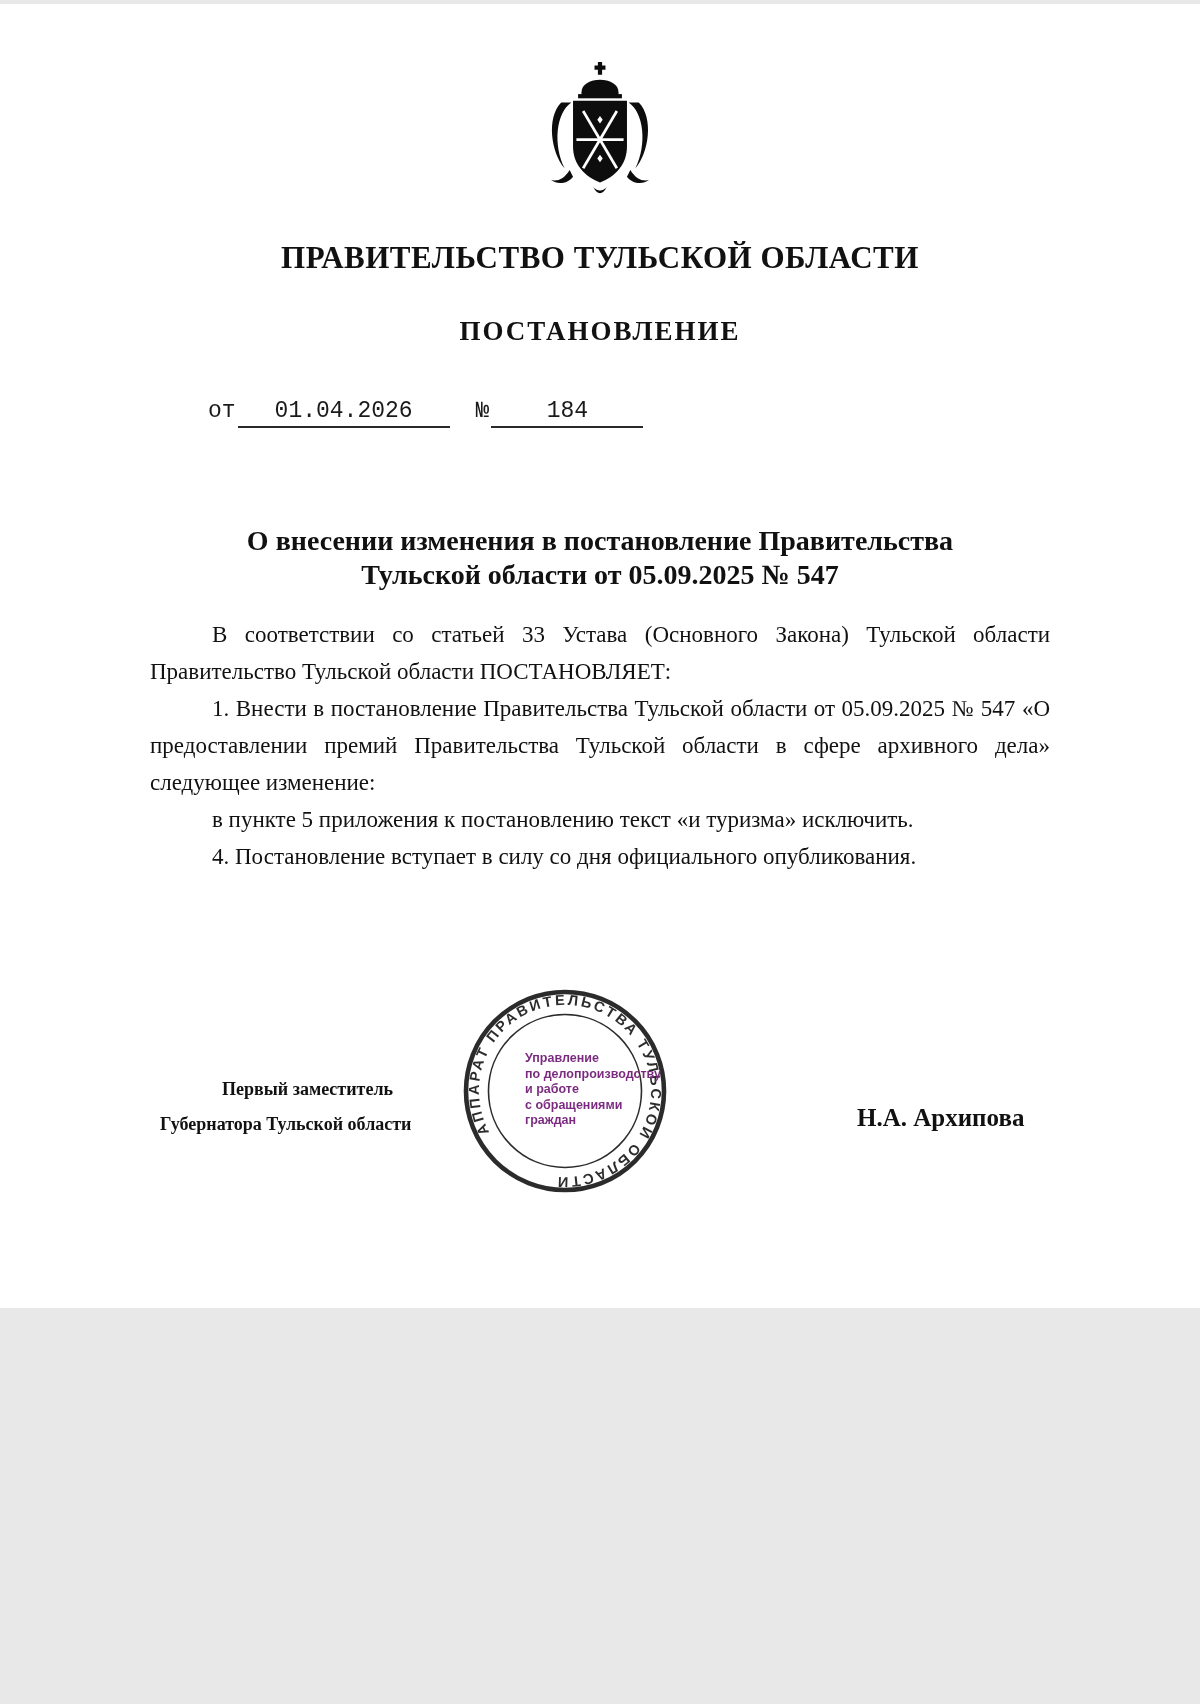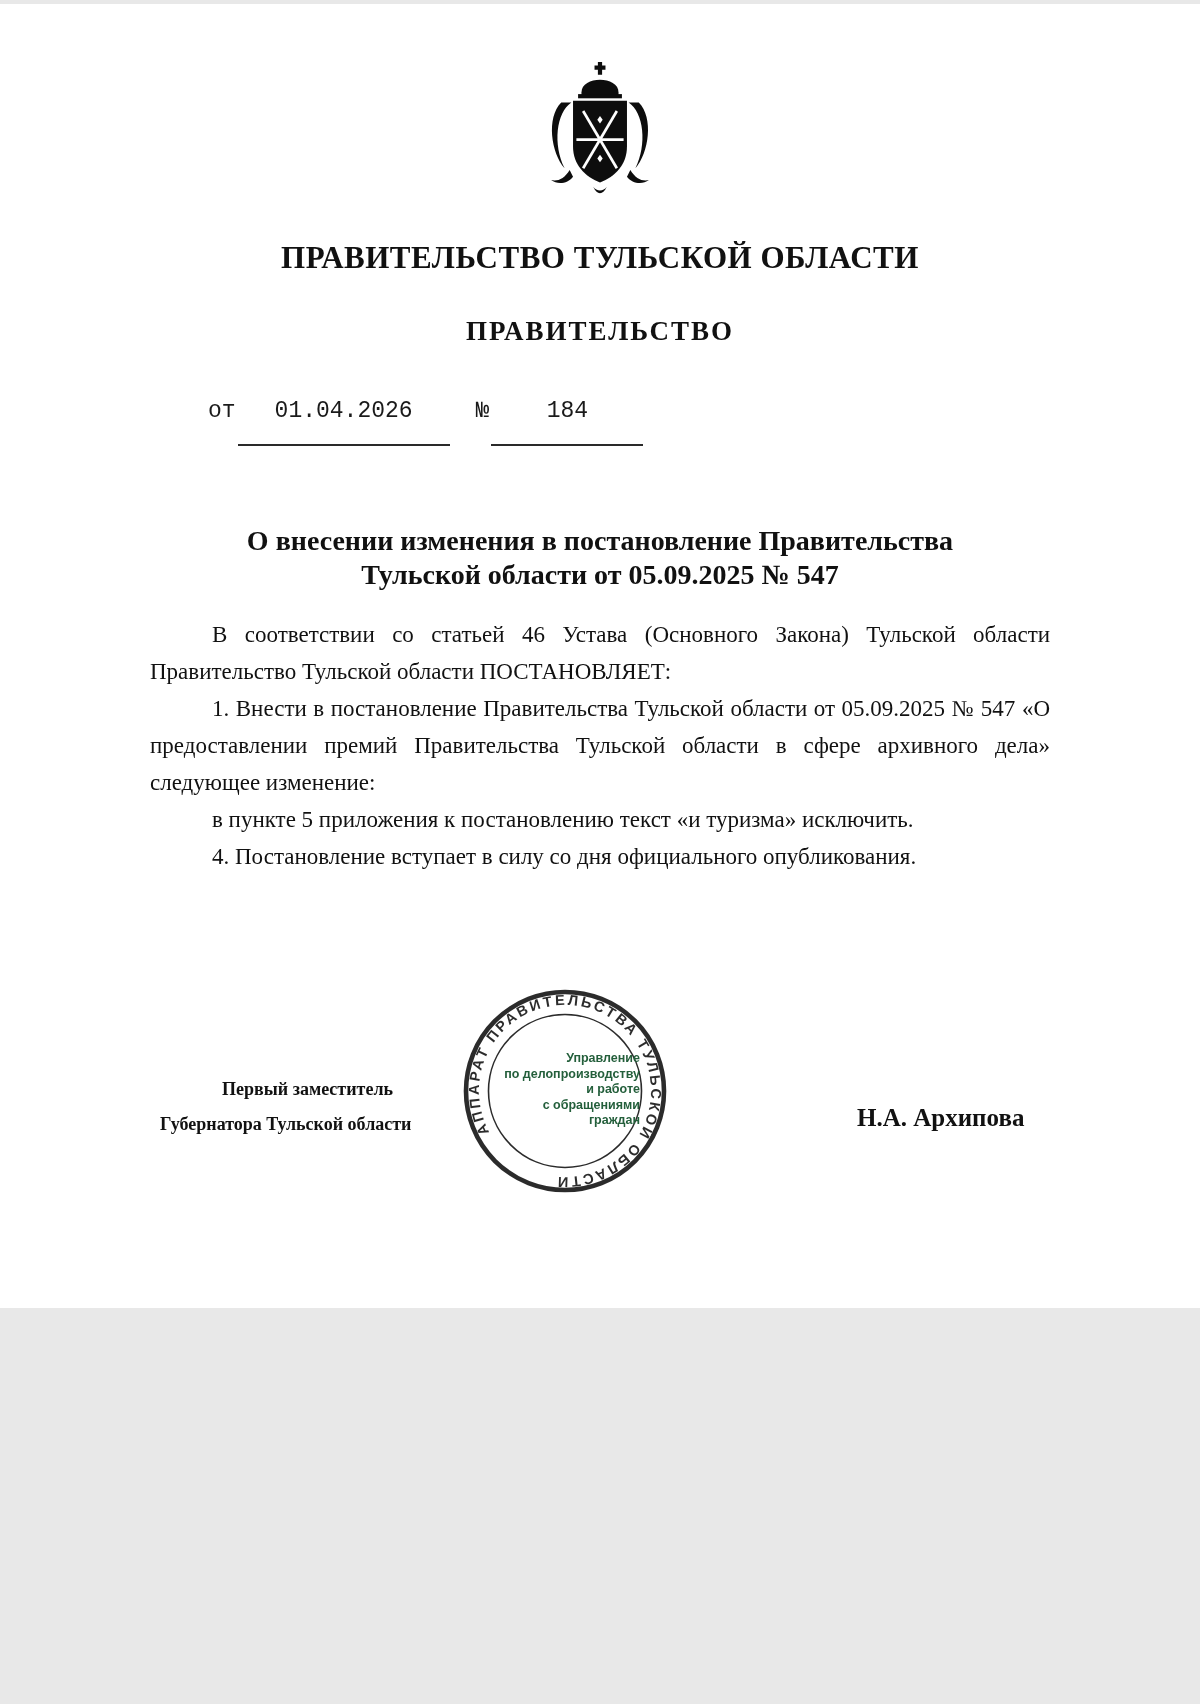--- a/index.html
+++ b/index.html
@@ -28,21 +28,21 @@
 
   
   .meta-line{
     position:absolute;top:394px;left:208px;
     font-family:"Liberation Mono", monospace;
     font-size:23px;white-space:nowrap;color:#1a1a1a;
   }
   .meta-line .fill{
     display:inline-block;text-align:center;
     border-bottom:2px solid #2a2a2a;
-    padding-bottom:20px;
+    padding-bottom:2px;
   }
   .fill-date{width:212px;margin-left:2px;}
   .meta-num-label{margin-left:26px;}
   .fill-num{width:152px;margin-left:2px;}
 
   
   .subject{
     position:absolute;top:520px;left:150px;width:900px;
     text-align:center;font-weight:bold;font-size:28px;line-height:34px;
   }
@@ -70,23 +70,23 @@
     position:absolute;left:462px;top:984px;width:206px;height:206px;
     opacity:.93;z-index:5;
   }
   .stamp svg{position:absolute;inset:0;}
   .stamp-ring-text{
     font-family:"Liberation Sans", sans-serif;
     font-weight:bold;font-size:14.5px;letter-spacing:2.6px;fill:#1c1c1c;
   }
   .stamp-center{
     position:absolute;left:28px;top:63px;width:150px;
-    text-align:right;
+    text-align:left;
     font-family:"Liberation Sans", sans-serif;
-    font-weight:bold;font-size:12.5px;line-height:15.5px;color:#14532d;
+    font-weight:bold;font-size:12.5px;line-height:15.5px;color:#701a75;padding-left:35px;
   }
 </style>
 </head>
 <body>
 
 <div class="page">
 
   <div class="emblem">
     <svg width="118" height="135" viewBox="0 0 140 160">
       <g fill="#0d0d0d">
@@ -111,33 +111,33 @@
         <path d="M42 92 L98 92"></path>
       </g>
       <g fill="#ffffff">
         <path d="M70 64 l3.2 4.4 -3.2 4.4 -3.2 -4.4 z"></path>
         <path d="M70 110 l3.2 4.4 -3.2 4.4 -3.2 -4.4 z"></path>
       </g>
     </svg>
   </div>
 
   <div class="org-name">ПРАВИТЕЛЬСТВО ТУЛЬСКОЙ ОБЛАСТИ</div>
-  <div class="doc-type">ПРАВИТЕЛЬСТВО</div>
+  <div class="doc-type">ПОСТАНОВЛЕНИЕ</div>
 
   <div class="meta-line">
     <span>от</span><span class="fill fill-date">01.04.2026</span><span class="meta-num-label">№</span><span class="fill fill-num">184</span>
   </div>
 
   <div class="subject">
     <div>О внесении изменения в постановление Правительства</div>
     <div>Тульской области от 05.09.2025 № 547</div>
   </div>
 
   <div class="body-text">
-    <p>В соответствии со статьей 46 Устава (Основного Закона) Тульской области Правительство Тульской области ПОСТАНОВЛЯЕТ:</p>
+    <p>В соответствии со статьей 33 Устава (Основного Закона) Тульской области Правительство Тульской области ПОСТАНОВЛЯЕТ:</p>
     <p>1. Внести в постановление Правительства Тульской области от 05.09.2025 № 547 «О предоставлении премий Правительства Тульской области в сфере архивного дела» следующее изменение:</p>
     <p>в пункте 5 приложения к постановлению текст «и туризма» исключить.</p>
     <p>4. Постановление вступает в силу со дня официального опубликования.</p>
   </div>
 
   <div class="sig-position">
     <div class="line1">Первый заместитель</div>
     <div>Губернатора Тульской области</div>
   </div>
   <div class="sig-name">Н.А. Архипова</div>

